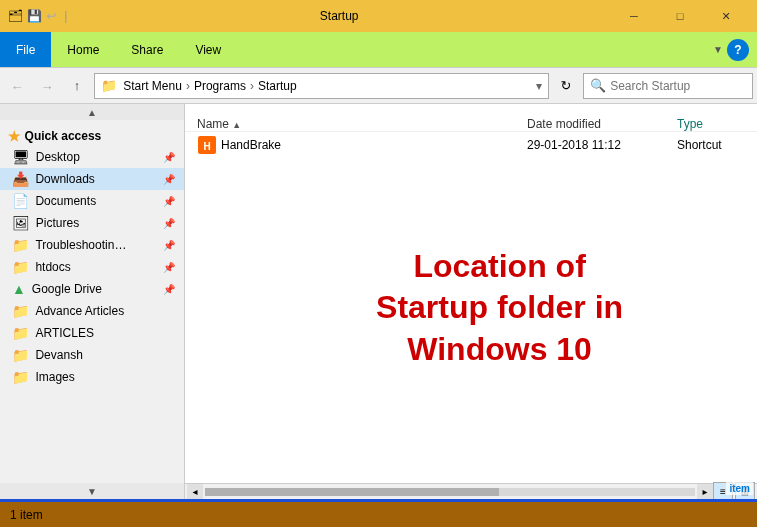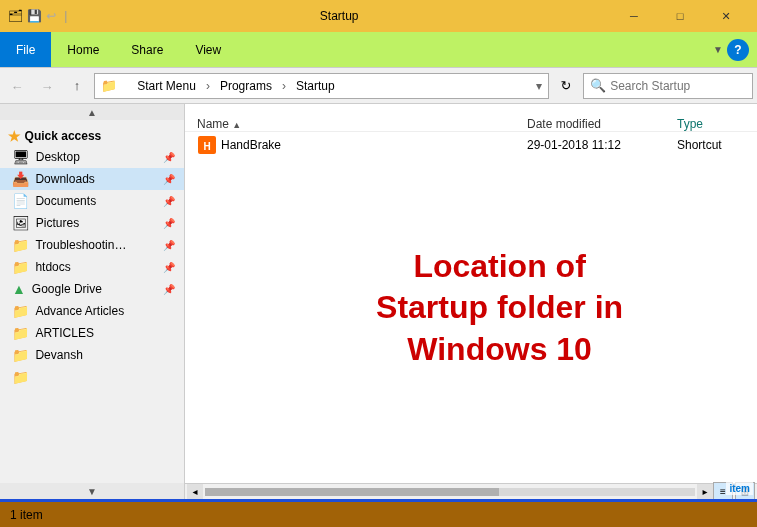--- a/index.html
+++ b/index.html
@@ -71,21 +71,21 @@
       flex: 1;
       height: 26px;
       background: #fff;
       border: 1px solid #aaa;
       display: flex;
       align-items: center;
       padding: 0 6px;
       font-size: 12px;
       gap: 6px;
     }
-    .address-path { display: flex; align-items: center; gap: 8px; margin-left: 14px; }
+    .address-path { display: flex; align-items: center; gap: 2px; }
     .path-sep { color: #666; margin: 0 2px; }
     .path-seg { color: #000; }
     .address-down { color: #666; margin-left: auto; cursor: pointer; }
     .refresh-btn {
       width: 26px; height: 26px;
       display: flex; align-items: center; justify-content: center;
       border: none; background: transparent; cursor: pointer; font-size: 13px;
     }
     .search-box {
       width: 170px; height: 26px;
@@ -365,20 +365,21 @@
       <div class="sidebar-item">
         <span class="item-icon">📁</span>
         <span class="item-label">ARTICLES</span>
       </div>
       <div class="sidebar-item">
         <span class="item-icon">📁</span>
         <span class="item-label">Devansh</span>
       </div>
       <div class="sidebar-item">
         <span class="item-icon">📁</span>
+        <span class="item-label">Images</span>
       </div>
     </div>
     <div class="scroll-arrow">▼</div>
   </div>
 
   <div class="content">
 
     <div class="content-header">
       <div class="col-name">
         <span>Name</span>

